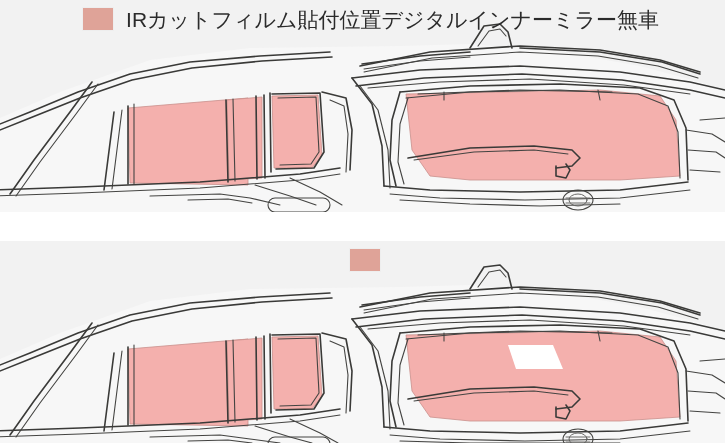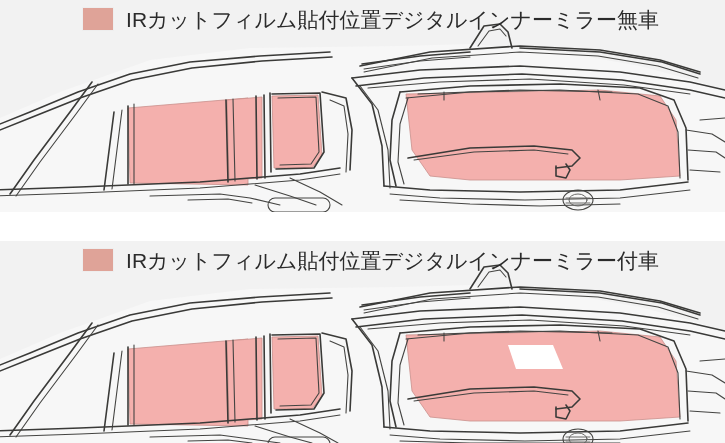--- a/index.html
+++ b/index.html
@@ -298,17 +298,16 @@
       <path class="ln-hair" d="M566 196 L590 196 M566 201 L590 201"></path>
 
       <path class="ln-thin" d="M686 130 L712 134 L725 142"></path>
       <path class="ln-thin" d="M688 150 L716 152 L725 158"></path>
       <path class="ln-thin" d="M690 170 L720 172"></path>
       <path class="ln-thin" d="M700 120 L725 118"></path>
     </svg>
 
     <div class="caption">
       <span class="caption-swatch"></span>
-      <span class="caption-text">IRカットフィルム貼付位置デジタルインナーミラー付車</span>
     </div>
   </div>
 
 </div>
 
 </body></html>

